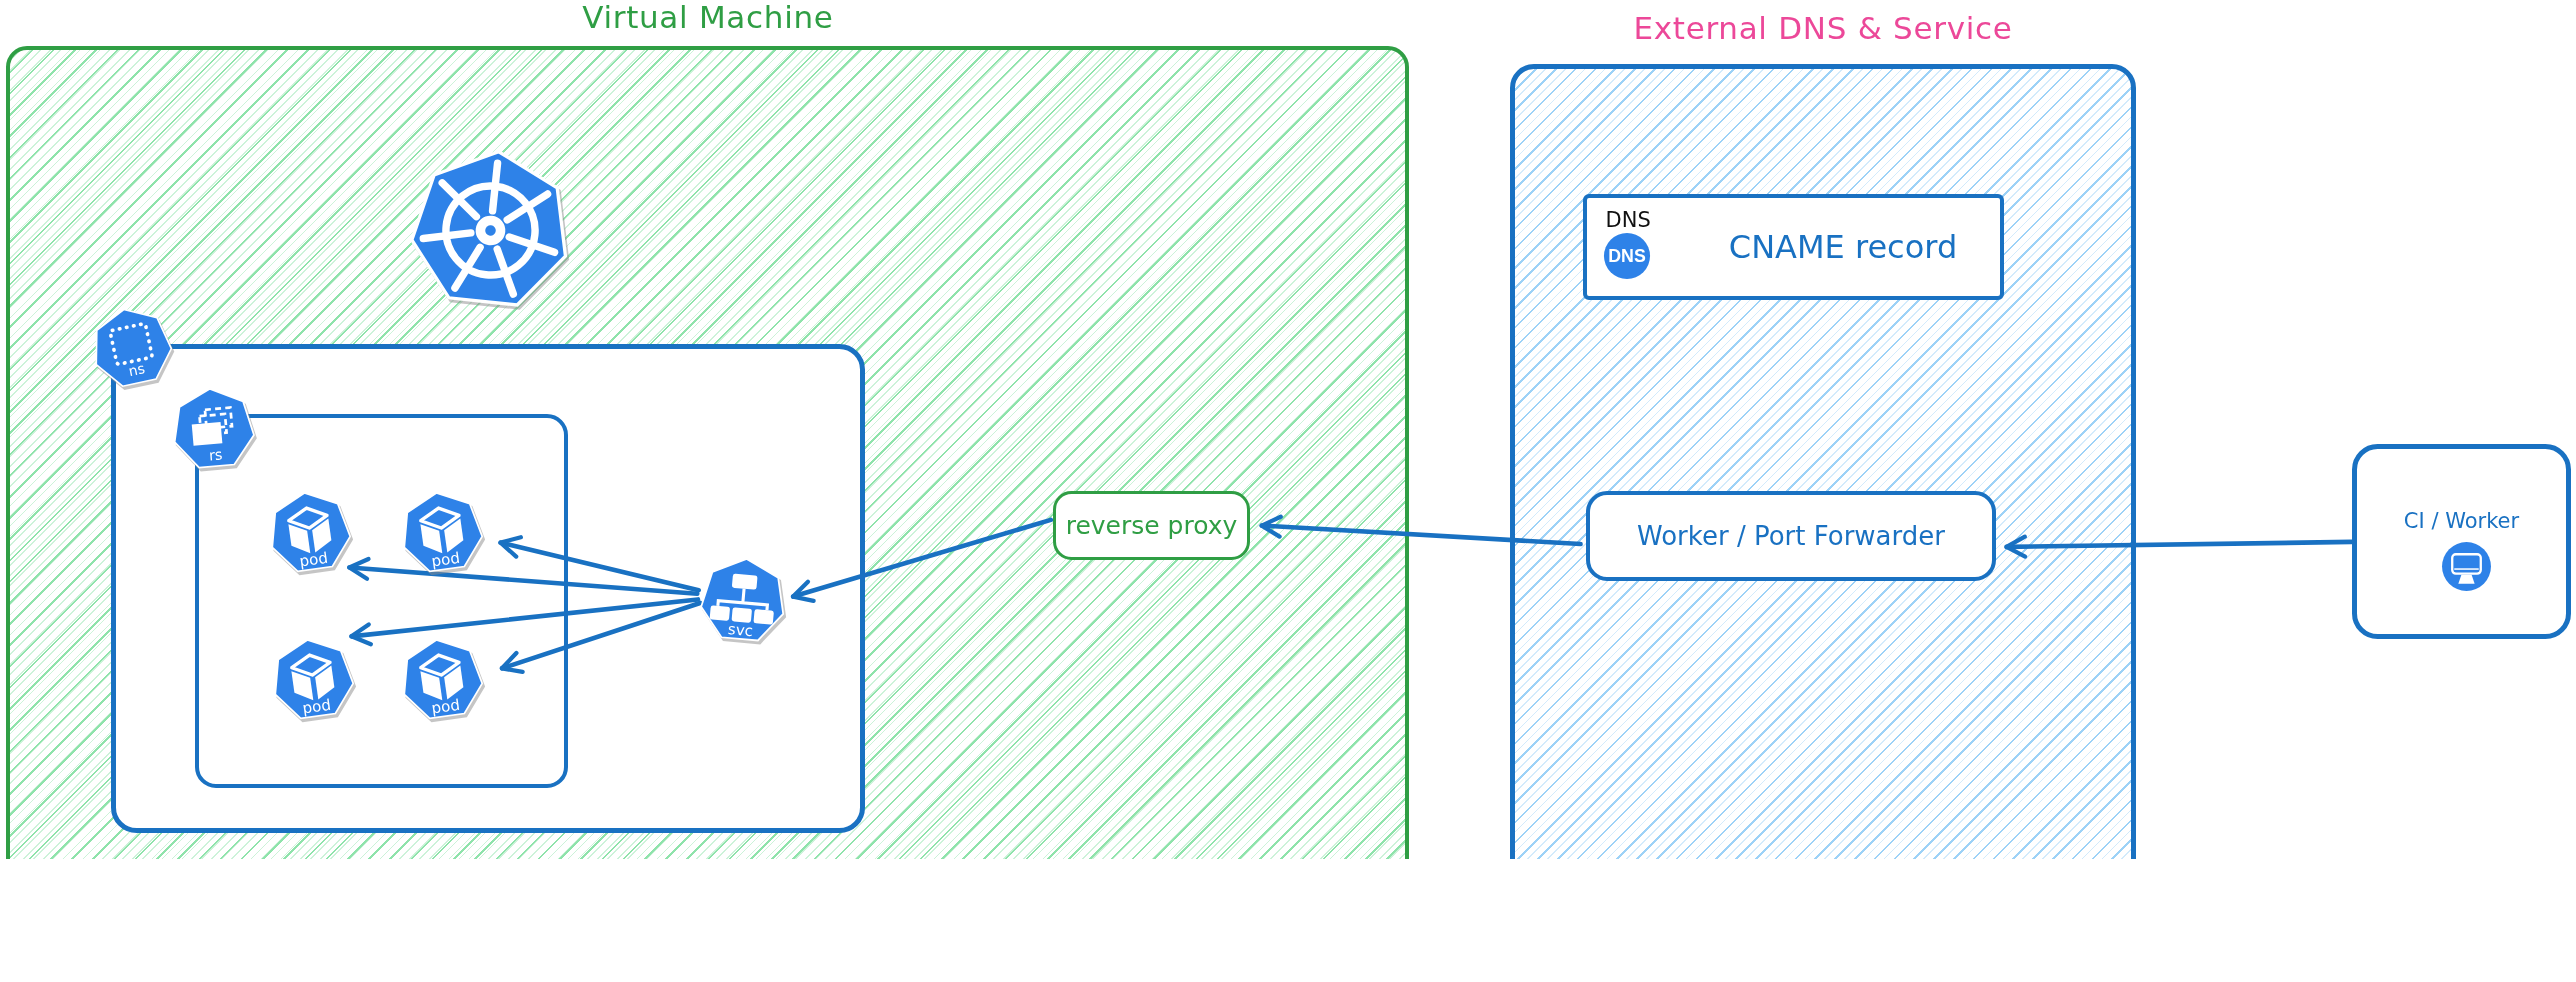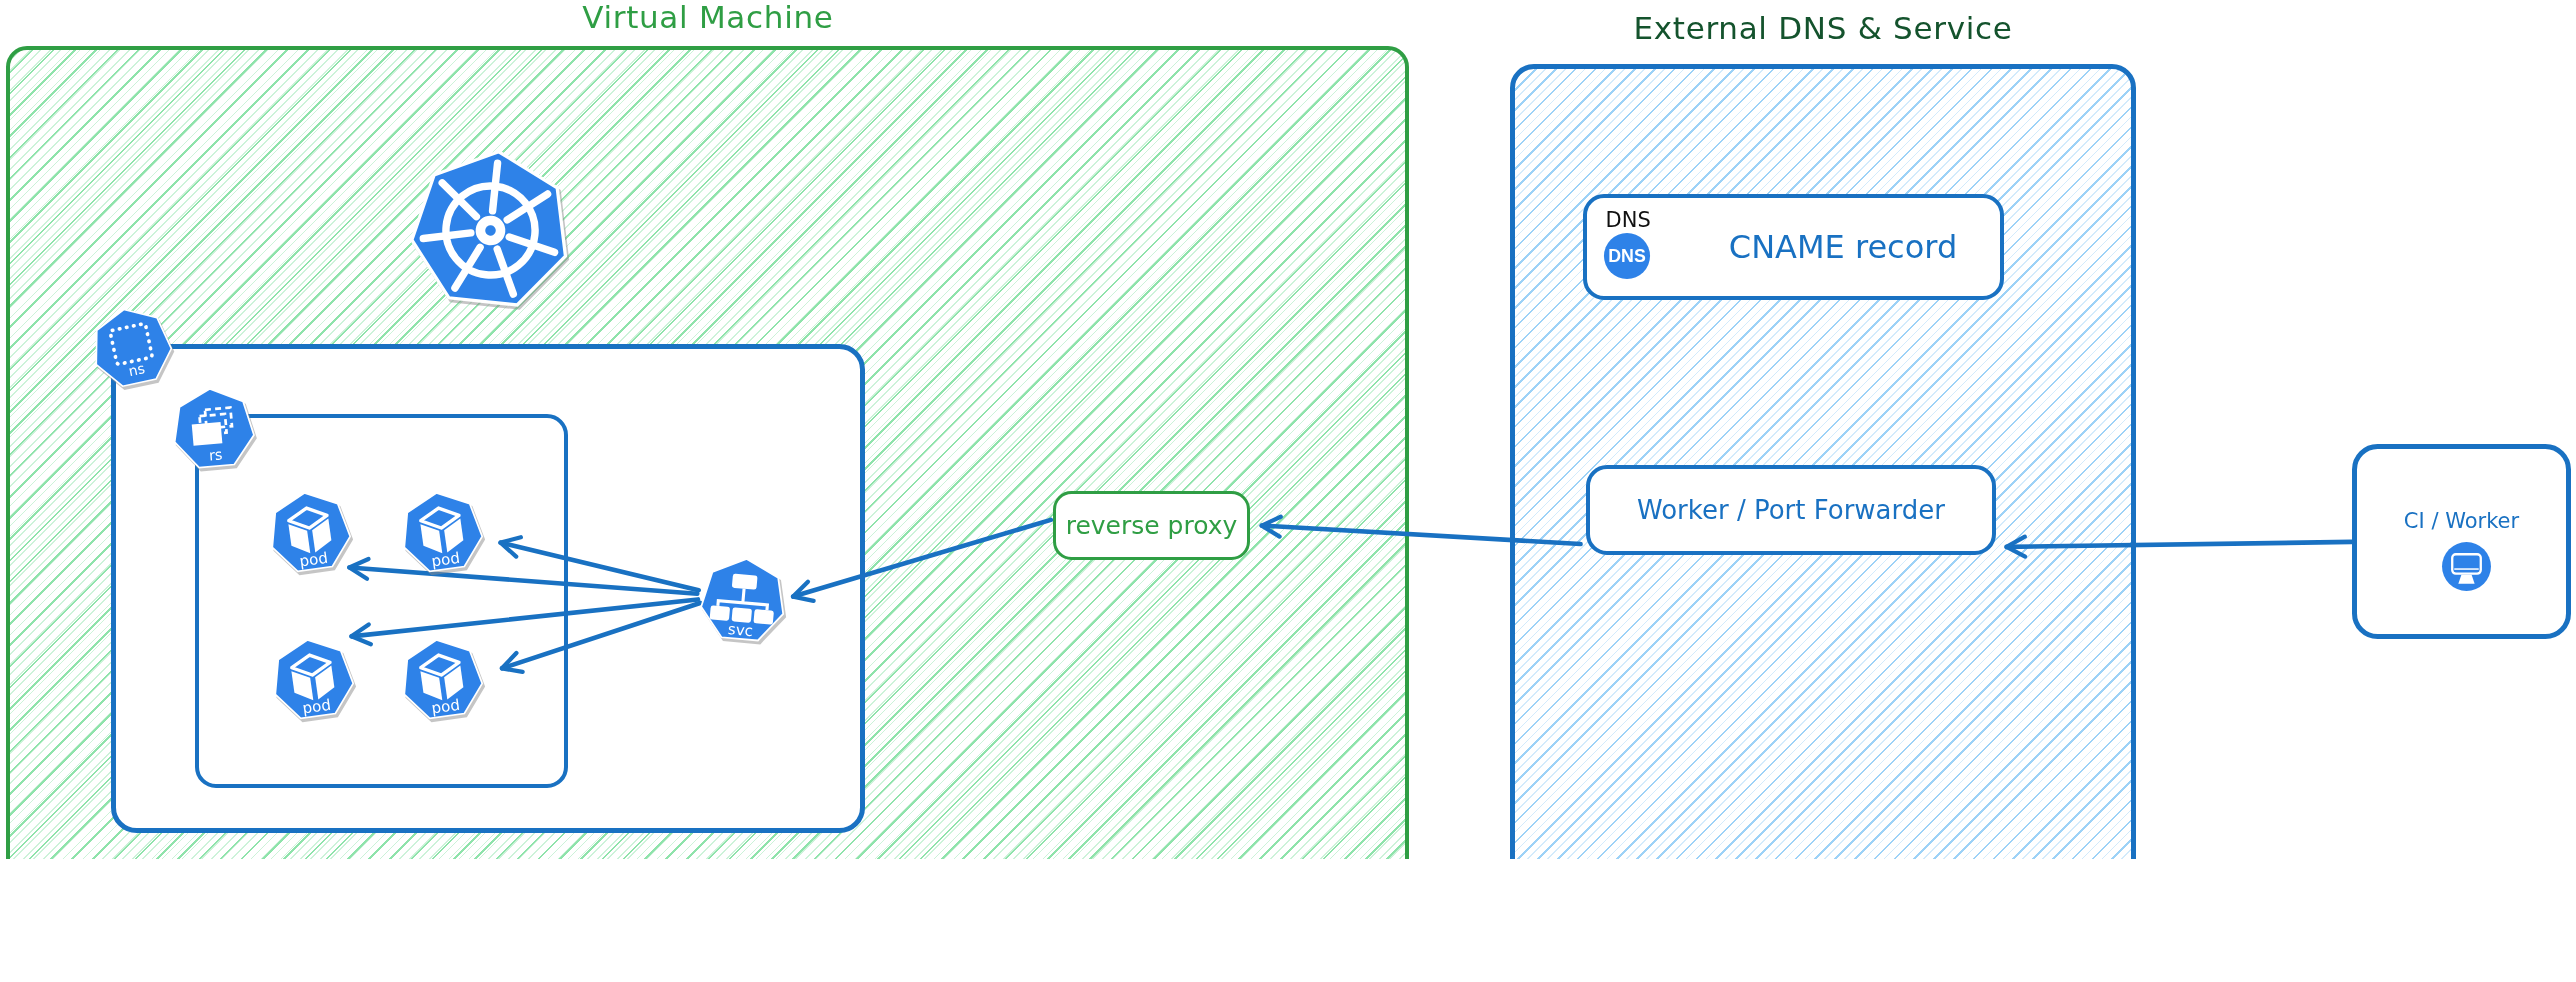--- a/index.html
+++ b/index.html
@@ -20,34 +20,34 @@
     left:1510px;top:64px;width:626px;height:914px;
     border:5px solid #1971c2;border-radius:24px;
     background-image:
       repeating-linear-gradient(135deg, rgba(157,210,247,0.45) 0 1.1px, transparent 1.1px 7px),
       repeating-linear-gradient(135deg, #9dd2f7 0 1.8px, transparent 1.8px 14px);
   }
   .zone-title{
     position:absolute;text-align:center;font-size:31px;letter-spacing:0.7px;
   }
   #vm-title{left:6.4px;width:1403px;top:-1.4px;color:#2f9e44;}
-  #ext-title{left:1510px;width:626px;top:10px;color:#14532d;}
+  #ext-title{left:1510px;width:626px;top:10px;color:#ec4899;}
 
   
   .card{position:absolute;box-sizing:border-box;background:#ffffff;}
   #ns-box{left:111px;top:344px;width:754px;height:489px;border:5.7px solid #1971c2;border-radius:25.6px;}
   #rs-box{left:195px;top:414px;width:373px;height:374px;border:4.3px solid #1971c2;border-radius:21px;}
   #rp-card{left:1053px;top:491px;width:197px;height:69px;border:3.6px solid #2f9e44;border-radius:18.5px;
            display:flex;align-items:center;justify-content:center;}
   #rp-card .lbl{color:#2f9e44;font-size:25px;}
-  #dns-card{left:1583px;top:194px;width:421px;height:106px;border:4.3px solid #1971c2;border-radius:21px;}
+  #dns-card{left:1583px;top:194px;width:421px;height:106px;border:4.3px solid #1971c2;border-radius:6px;}
   #dns-corner{position:absolute;left:18.5px;top:10px;font-size:21px;color:#111111;}
   #dns-circle{position:absolute;left:15.6px;top:34px;width:48px;height:48px;}
   #cname-label{position:absolute;left:107px;top:30px;width:298px;text-align:center;font-size:32px;color:#1971c2;}
-  #worker-card{left:1586px;top:465px;width:410px;height:90px;border:4.3px solid #1971c2;border-radius:21px;
+  #worker-card{left:1586px;top:491px;width:410px;height:90px;border:4.3px solid #1971c2;border-radius:21px;
                display:flex;align-items:center;justify-content:center;}
   #worker-card .lbl{color:#1971c2;font-size:26px;}
   #ci-card{left:2352px;top:444px;width:219px;height:195px;border:5px solid #1971c2;border-radius:25.6px;}
   #ci-label{position:absolute;left:0;top:60px;width:100%;text-align:center;font-size:21px;color:#1971c2;}
   #ci-circle{position:absolute;left:84px;top:92px;width:51px;height:51px;}
 
   #node-port-label{position:absolute;left:625px;top:653px;width:234px;text-align:center;
                    font-size:30.5px;color:#1971c2;}
 
   

